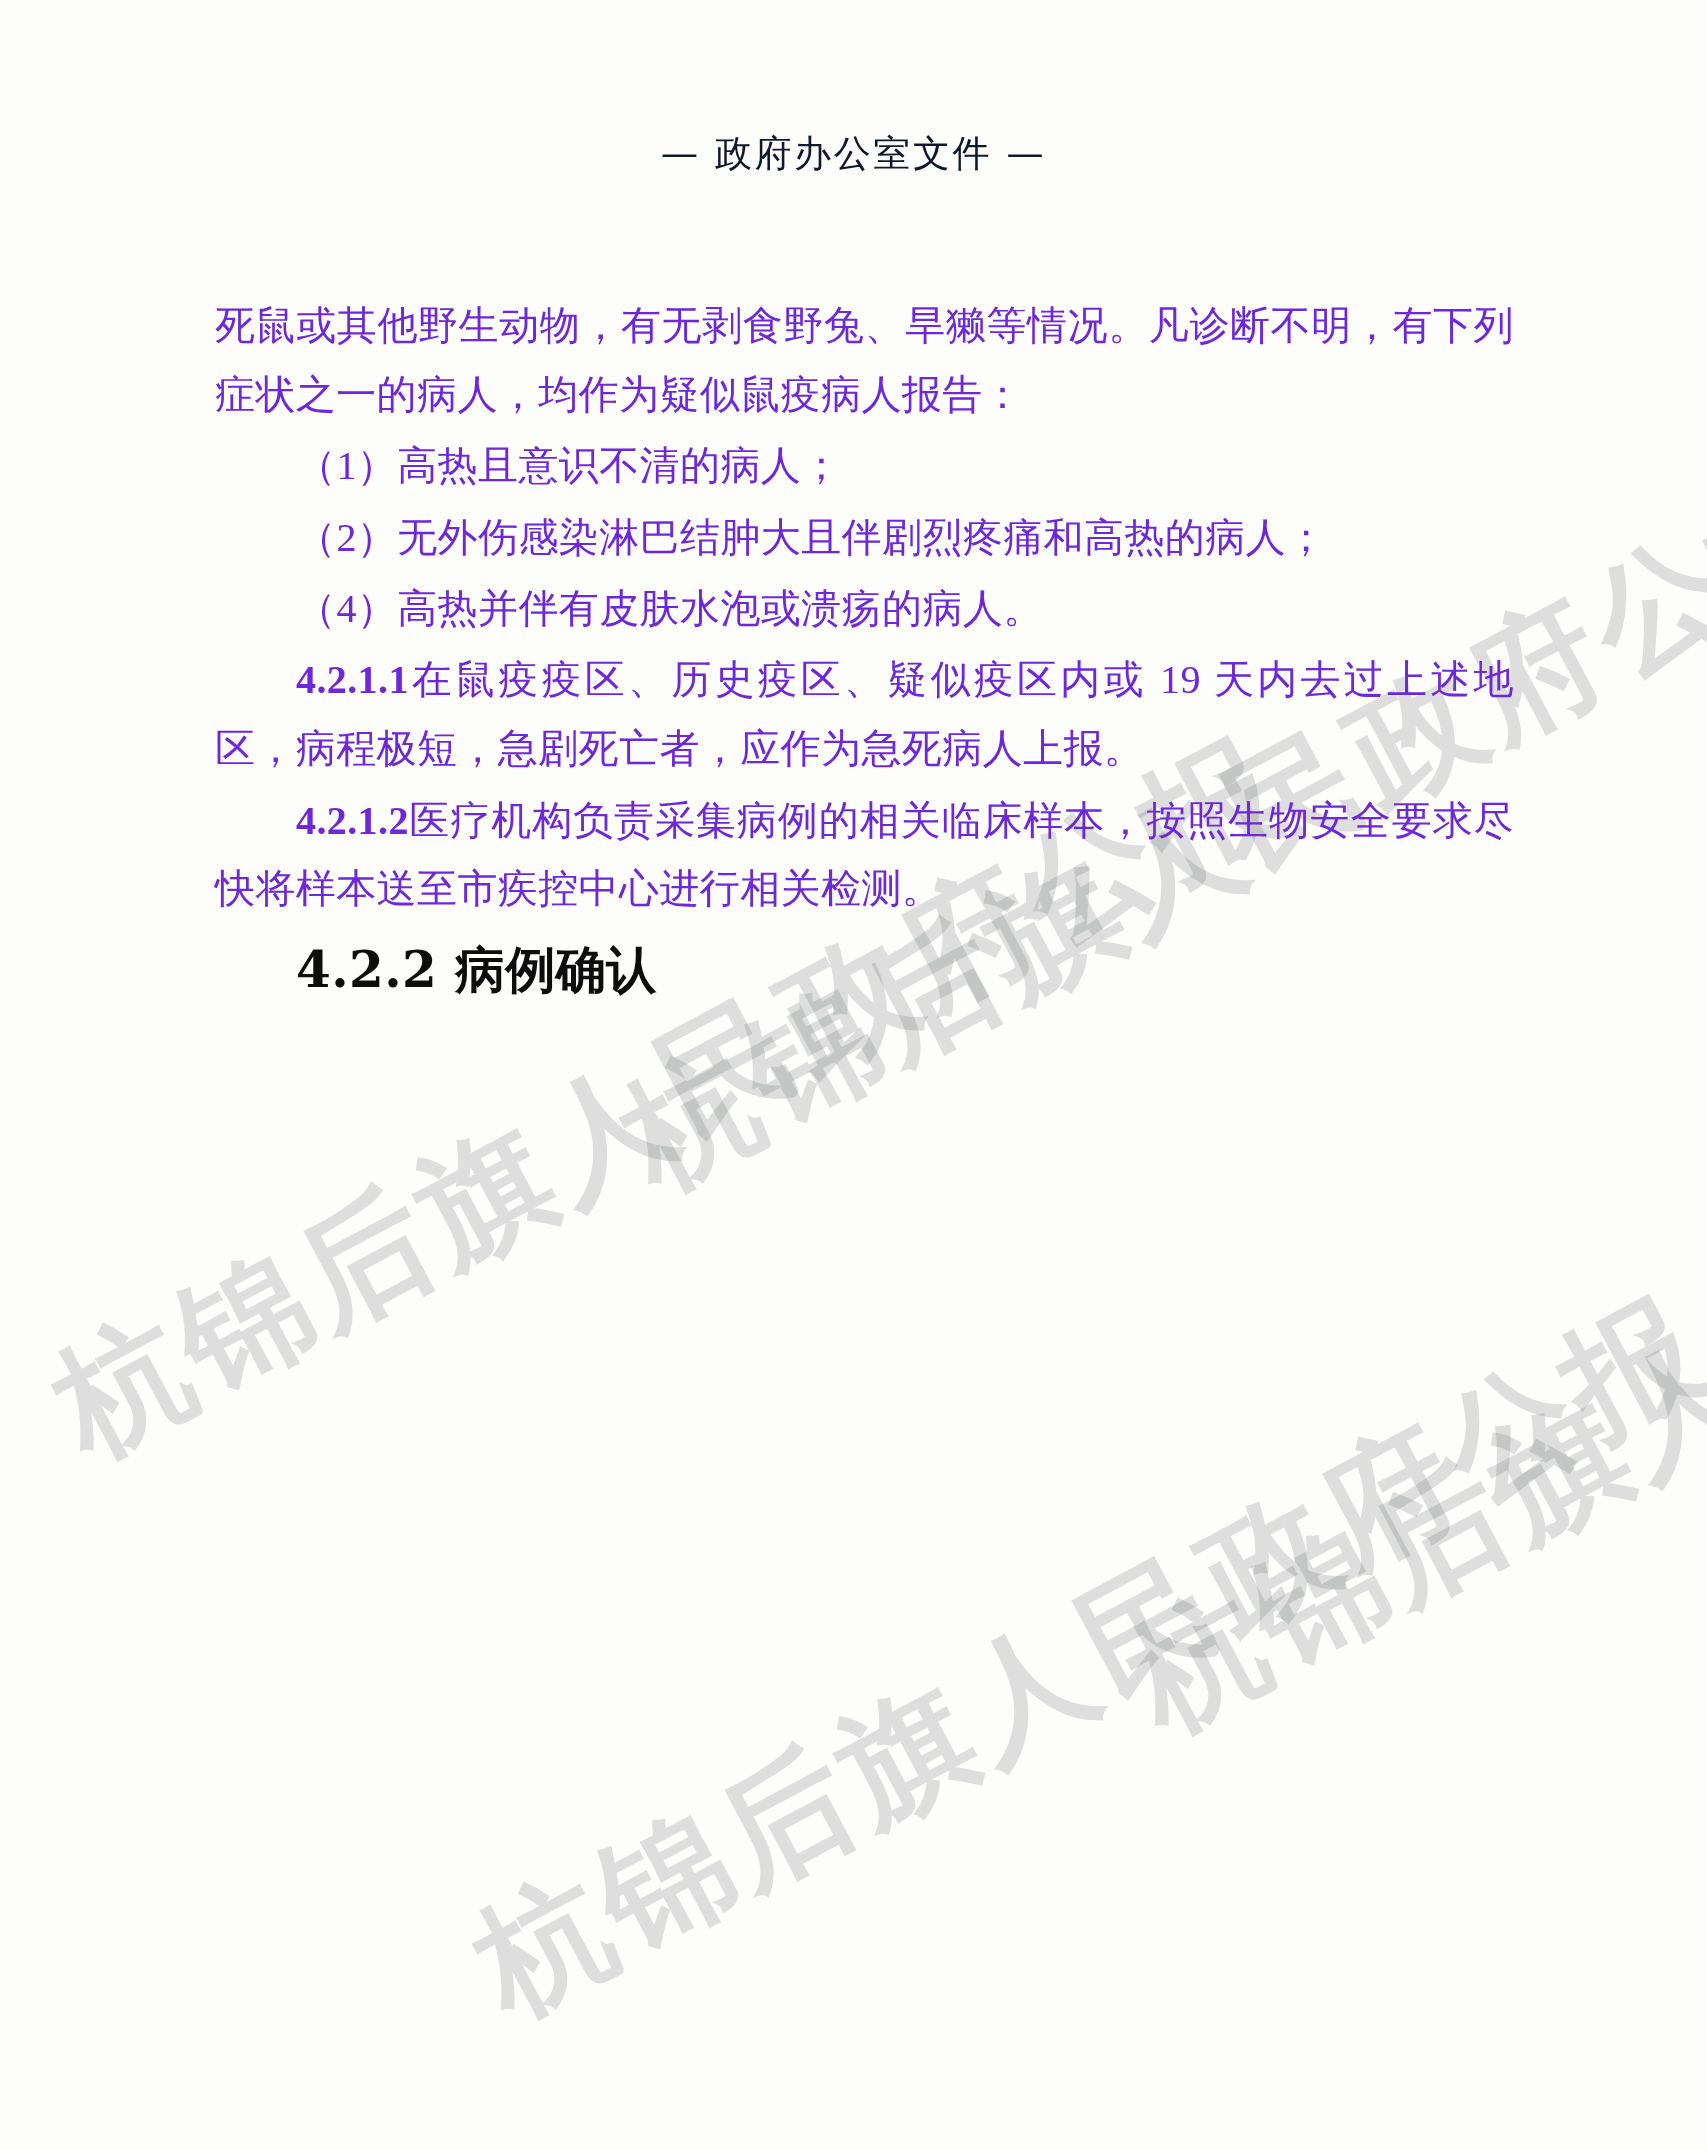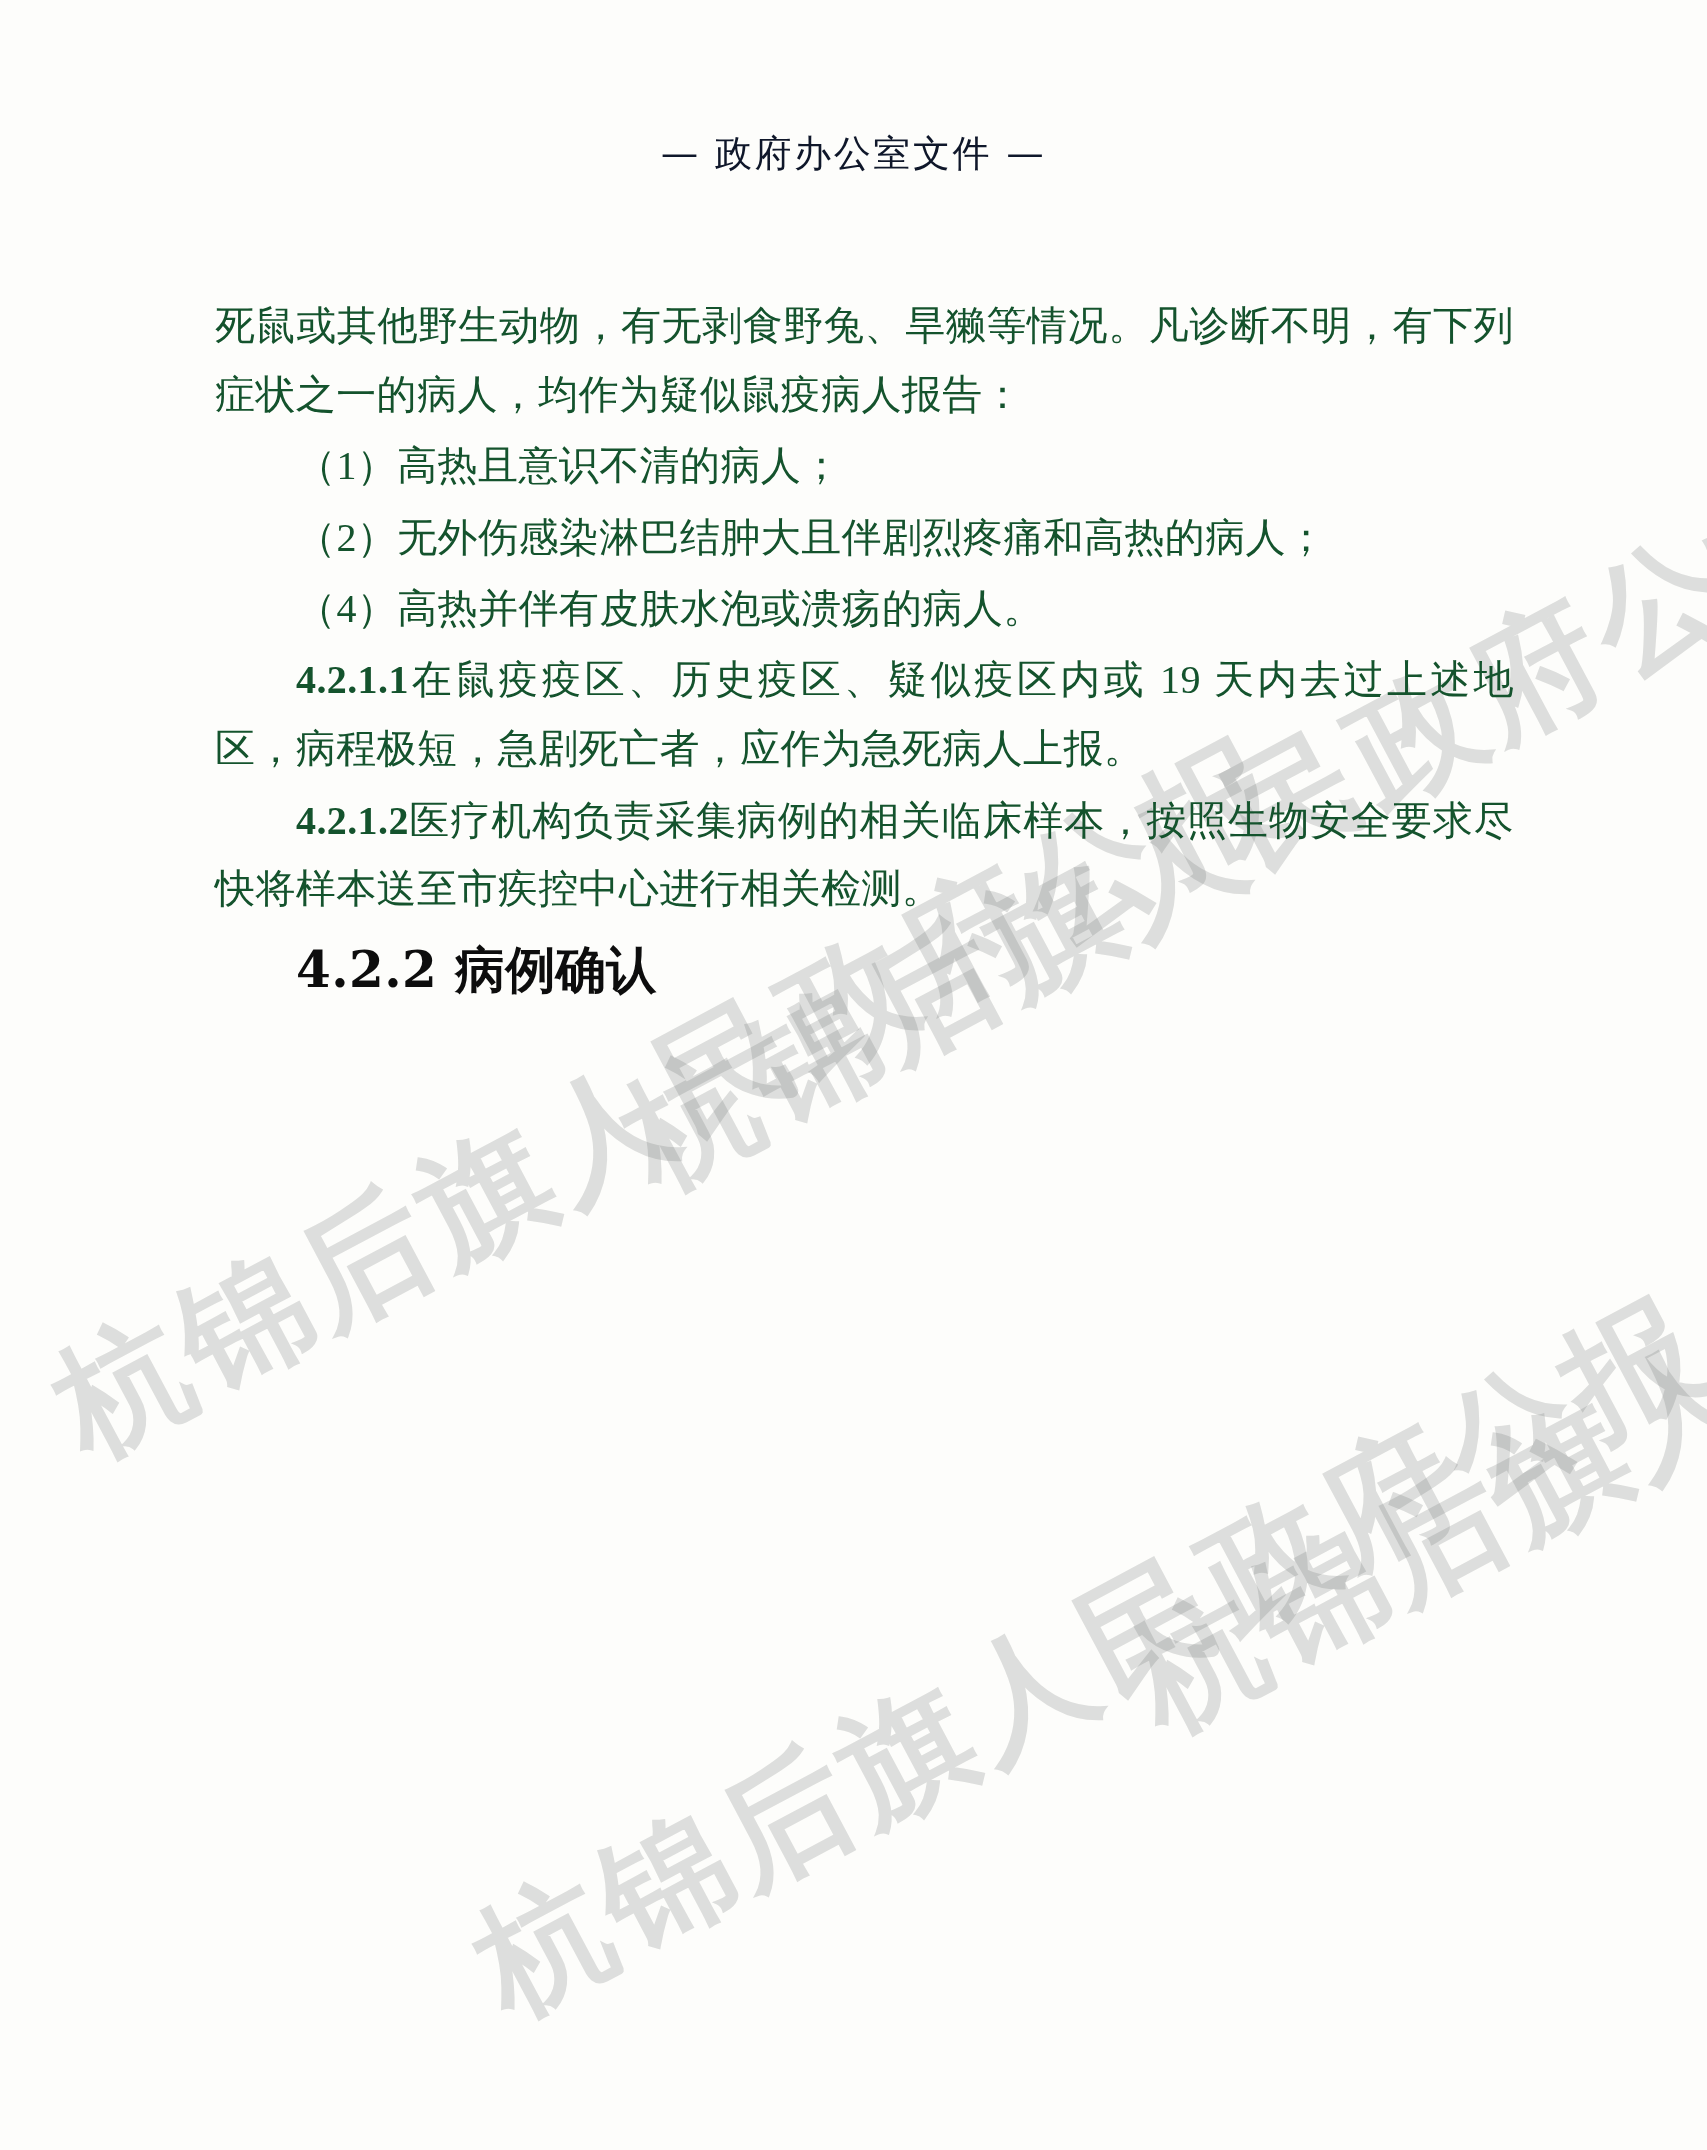--- a/index.html
+++ b/index.html
@@ -85,21 +85,21 @@
     left: 215px;
     width: 1299px;
     z-index: 5;
   }
   .para {
     font-size: 40px;
     line-height: 1.72;
     text-align: justify;
     text-justify: inter-ideograph;
     margin: 0 0 2.6px 0;
-    color: #14532d;
+    color: #6d28d9;
     letter-spacing: 0.4px;
   }
   .indent-2 {
     text-indent: 81px;
   }
   .heading {
     font-size: 50px;
     line-height: 1.72;
     font-weight: 700;
     text-indent: 81px;

